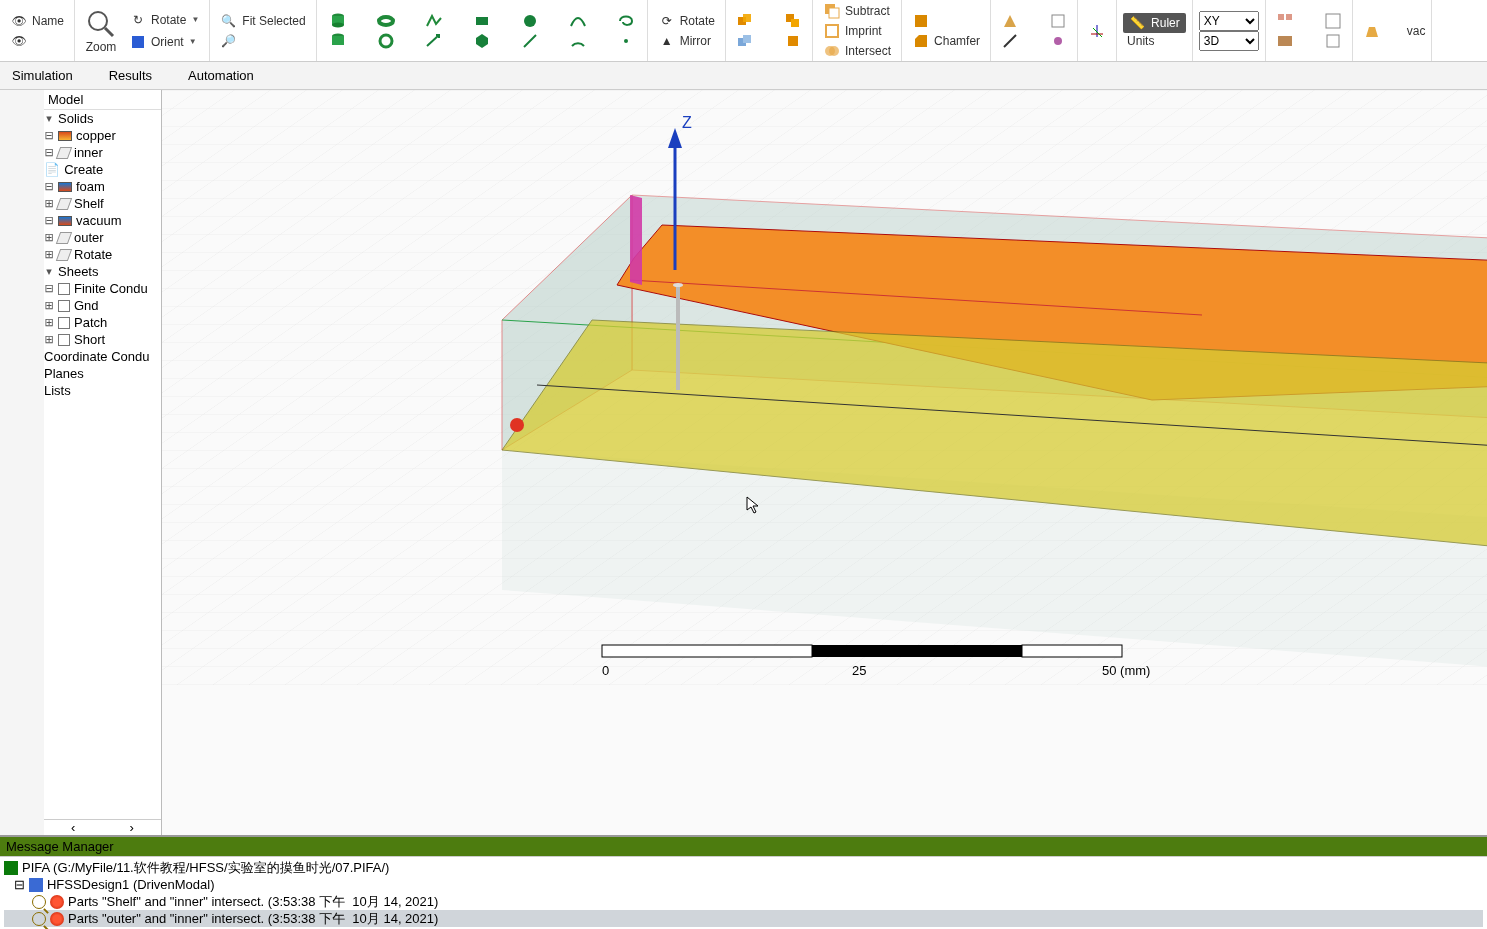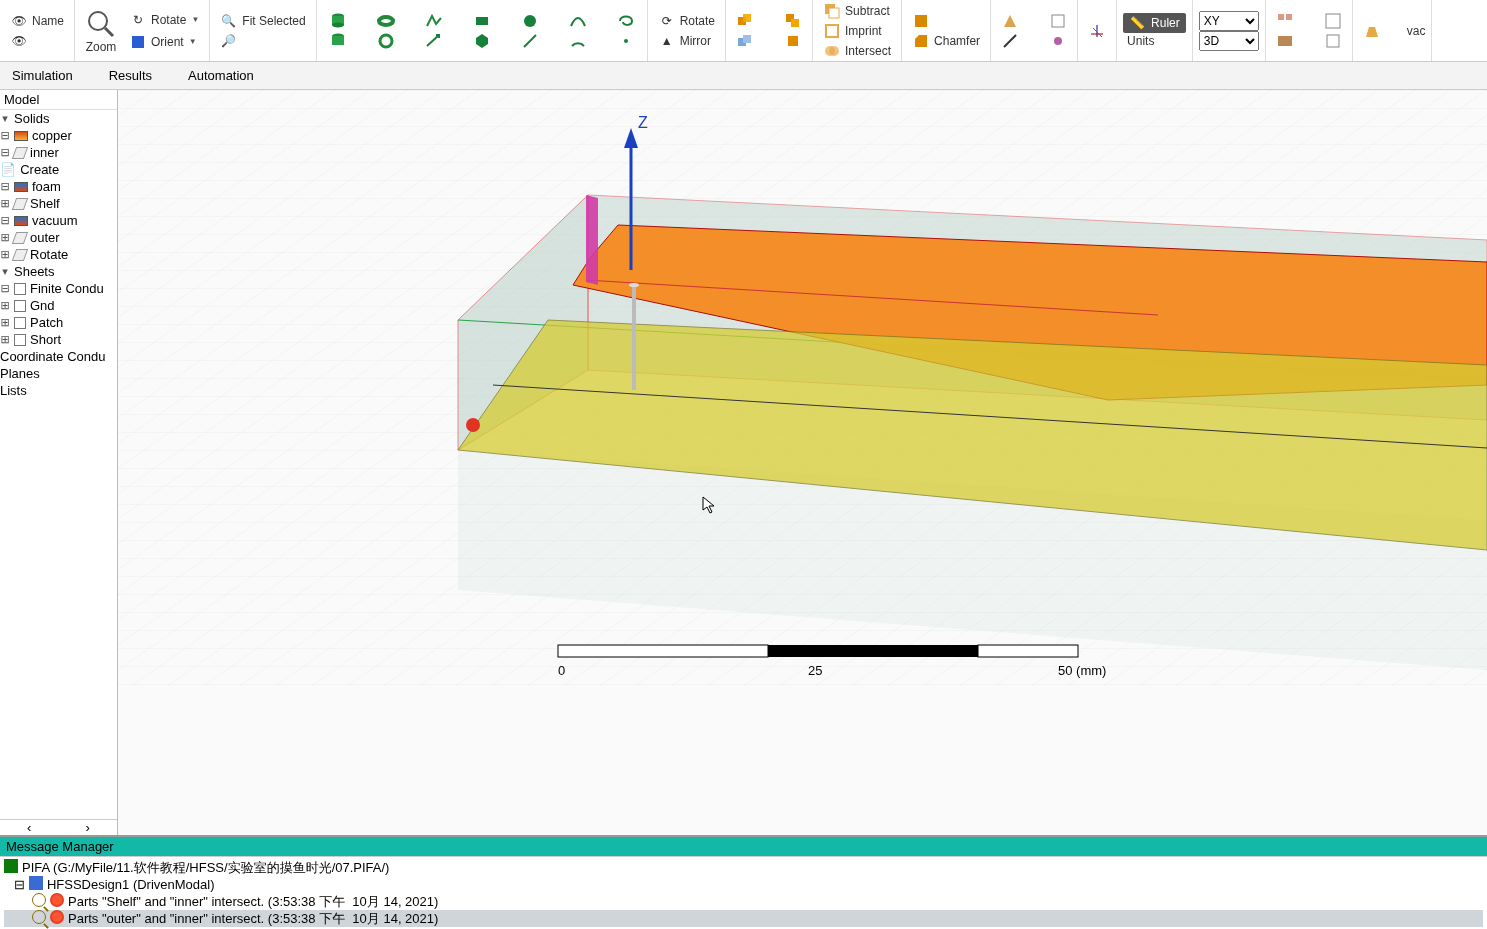--- a/index.html
+++ b/index.html
@@ -15,21 +15,21 @@
   .btn { display: inline-flex; align-items: center; gap: 4px; padding: 1px 4px; cursor: pointer; border-radius: 2px; }
   .stack { display: flex; flex-direction: column; align-items: center; justify-content: center; gap: 0; }
   .col { display:flex; flex-direction:column; gap:2px; }
   select.combo { font-size: 12px; height: 20px; width: 60px; }
 
   
   .menubar { display: flex; gap: 28px; padding: 4px 8px; background: #f3f3f3; border-bottom: 1px solid #ccc; font-size: 13px; }
   .menubar span { cursor: pointer; padding: 2px 4px; }
 
   
-  .mainsplit { flex: 1; display: flex; min-height: 0; }
+  .mainsplit { flex: 1; display: flex; min-height: 0; margin-left: 44px; }
   .model-tree { width: 118px; background: #fff; border-right: 1px solid #bbb; font-size: 13px; overflow: hidden; display:flex; flex-direction:column; }
   .model-tree .header { padding: 2px 4px; font-weight: 400; border-bottom: 1px solid #ddd; }
   .tree-body { flex:1; overflow:auto; }
   .tree-body .node { display: flex; align-items: center; gap: 4px; padding: 1px 0; white-space: nowrap; cursor: pointer; }
   .exp { width: 10px; display: inline-block; text-align: center; font-size: 11px; color:#555; }
   .ind1 { padding-left: 8px; } .ind2 { padding-left: 22px; } .ind3 { padding-left: 34px; } .ind4 { padding-left: 46px; }
   .scrollers { display:flex; justify-content: space-between; border-top:1px solid #ccc; }
   .scrollers span { flex:1; text-align:center; cursor:pointer; }
 
   
@@ -39,23 +39,23 @@
   .sw-sheet  { width:12px; height:12px; background:#fff; border:1px solid #777; }
   .sw-obj    { width:12px; height:12px; border:1px solid #999; background:#eee; transform: skewX(-20deg); }
 
   
   .viewport { flex: 1; position: relative; background: #fafafa; overflow: hidden; }
   .viewport svg { position: absolute; inset: 0; }
   .cursor { position:absolute; left:584px; top:406px; font-size:16px; pointer-events:none; }
 
   
   .msg-panel { border-top: 2px solid #999; background: #fff; font-size: 13px; }
-  .msg-title { padding: 2px 6px; background: #14b8a6; border-bottom: 1px solid #ccc; }
+  .msg-title { padding: 2px 6px; background: #4d7c0f; border-bottom: 1px solid #ccc; }
   .msg-body { padding: 2px 4px; font-family: "NSimSun","SimSun","Courier New",monospace; font-size: 13px; line-height: 17px; }
-  .msg-body .line { display: flex; align-items: flex-start; gap: 4px; white-space: pre; }
+  .msg-body .line { display: flex; align-items: center; gap: 4px; white-space: pre; }
   .msg-body .sel { background: #d0d5da; }
   .mico { width:14px; height:14px; display:inline-block; }
   .mproj { background:#0a7a0a; }
   .mdesign { background:#3a6ad4; }
   .mwarn { background: radial-gradient(#ffcf33 40%, #d88a00); border-radius:50%; }
   .merr  { background: radial-gradient(#ff5533 40%, #b81a00); border-radius:50%; }
   .mfind { width:14px; height:14px; border:1.5px solid #8a6d00; border-radius:50%; position:relative; }
   .mfind:after { content:""; position:absolute; right:-4px; bottom:-4px; width:6px; height:2px; background:#8a6d00; transform:rotate(45deg); }
 
   

